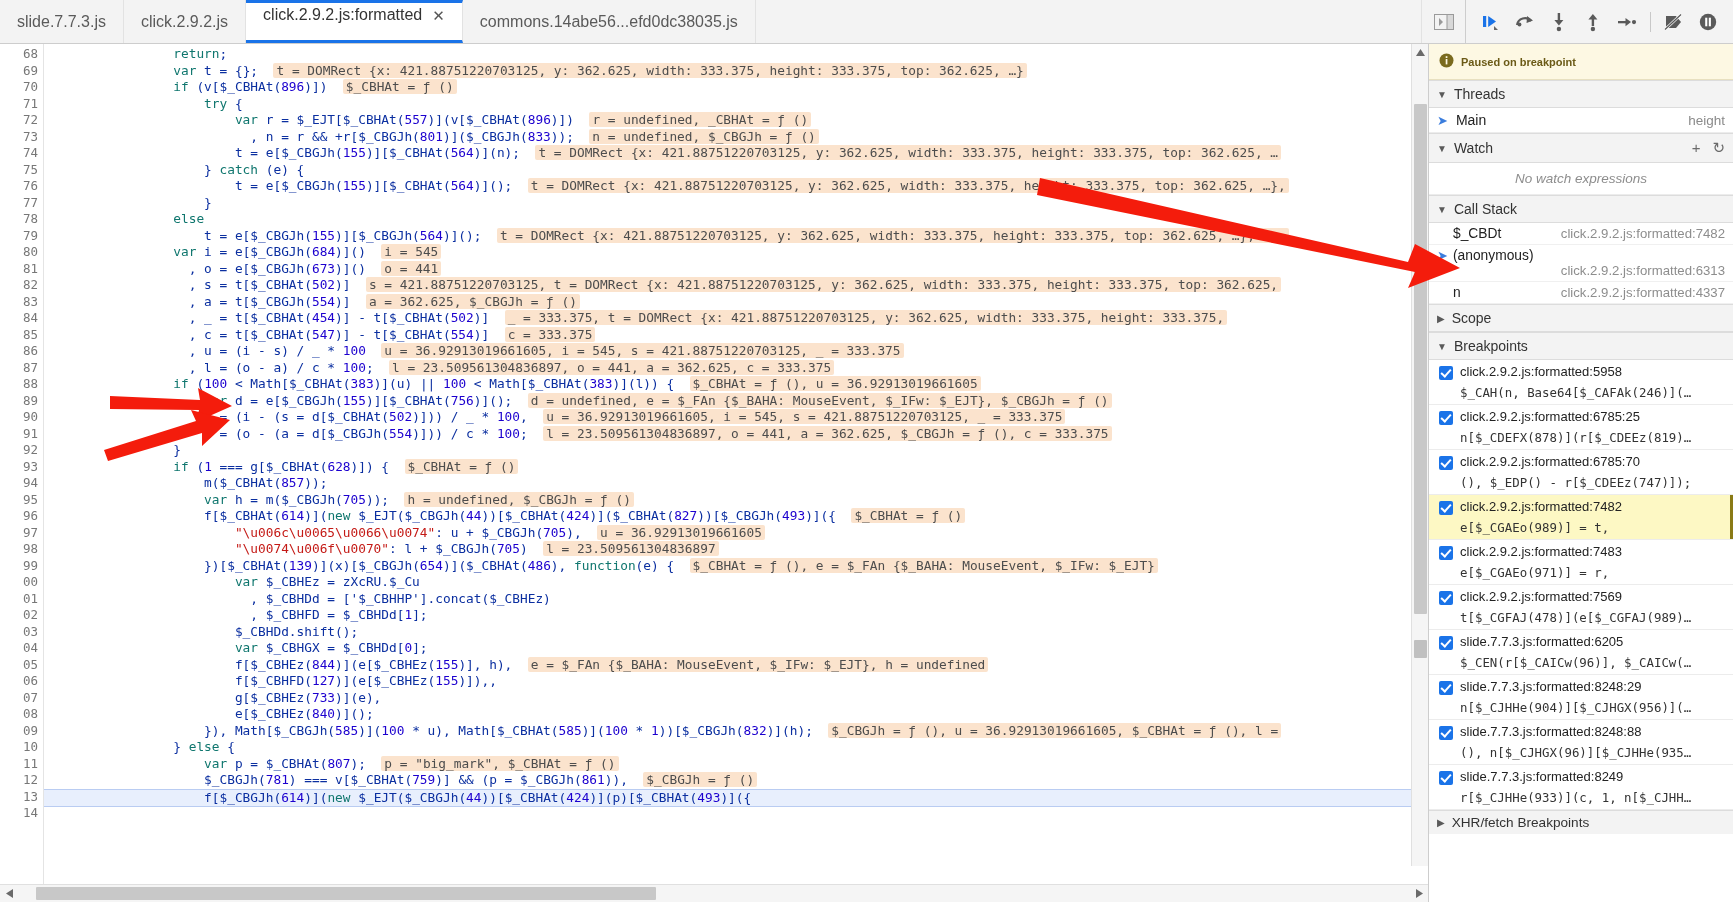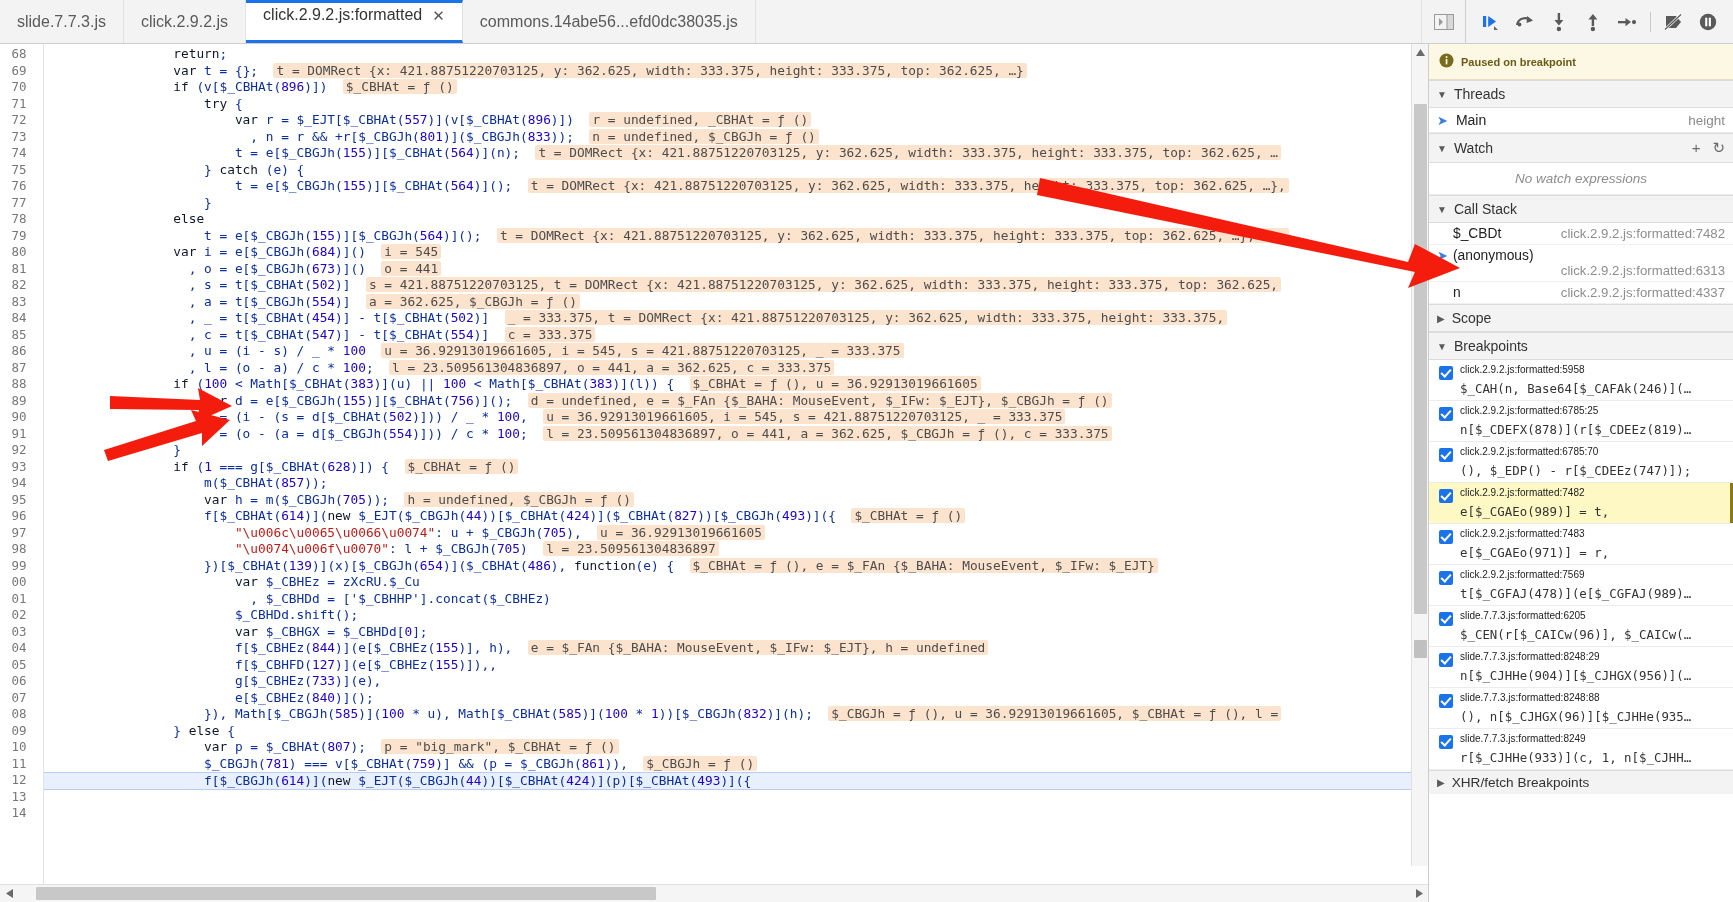--- a/index.html
+++ b/index.html
@@ -121,21 +121,21 @@
     flex: 1 1 auto;
     overflow: hidden;
     display: flex;
   }
   .gutter {
     width: 44px;
     flex: 0 0 44px;
     background: #ffffff;
     border-right: 1px solid #e4e4e4;
     padding-top: 2px;
-    text-align: center;
+    text-align: right;
     overflow: hidden;
   }
   .gutter .ln {
     height: 16.5px;
     line-height: 16.5px;
     font-family: "DejaVu Sans Mono", monospace;
     font-size: 12.5px;
     color: #777777;
     padding-right: 5px;
     white-space: nowrap;
@@ -155,21 +155,21 @@
     white-space: pre;
     color: #0b2fa0;
     padding-left: 6px;
   }
   .cl.current {
     background: #e8effd;
     border-top: 1px solid #b9ccf2;
     border-bottom: 1px solid #b9ccf2;
     height: 18px;
   }
-  .kw  { color: #0f172a; }
+  .kw  { color: #0f766e; }
   .num { color: #1c00cf; }
   .str { color: #c41a16; }
   .vblob {
     background: #fbe3cd;
     color: #4d4d4d;
     padding: 0 3px;
     border-radius: 2px;
   }
 
   
@@ -315,21 +315,21 @@
     content: "";
     position: absolute;
     left: 4px; top: 1px;
     width: 4px; height: 8px;
     border: solid #fff;
     border-width: 0 2px 2px 0;
     transform: rotate(42deg);
   }
   .bp-text { min-width: 0; }
   .bp-loc {
-    font-size: 10px;
+    font-size: 13px;
     color: #222;
     white-space: nowrap;
     overflow: hidden;
     text-overflow: ellipsis;
   }
   .bp-code {
     font-family: "DejaVu Sans Mono", monospace;
     font-size: 12.4px;
     color: #333;
     white-space: nowrap;
@@ -518,20 +518,21 @@
             <div class="cl"><span>                }</span></div>
             <div class="cl"><span>                <span class="kw">if</span> (<span class="num">1</span> === g[$_CBHAt(<span class="num">628</span>)]) {</span>  <span class="vblob">$_CBHAt = ƒ ()</span></div>
             <div class="cl"><span>                    m($_CBHAt(<span class="num">857</span>));</span></div>
             <div class="cl"><span>                    <span class="kw">var</span> h = m($_CBGJh(<span class="num">705</span>));</span>  <span class="vblob">h = undefined, $_CBGJh = ƒ ()</span></div>
             <div class="cl"><span>                    f[$_CBHAt(<span class="num">614</span>)](<span class="kw">new</span> $_EJT($_CBGJh(<span class="num">44</span>))[$_CBHAt(<span class="num">424</span>)]($_CBHAt(<span class="num">827</span>))[$_CBGJh(<span class="num">493</span>)]({</span>  <span class="vblob">$_CBHAt = ƒ ()</span></div>
             <div class="cl"><span>                        <span class="str">"\u006c\u0065\u0066\u0074"</span>: u + $_CBGJh(<span class="num">705</span>),</span>  <span class="vblob">u = 36.92913019661605</span></div>
             <div class="cl"><span>                        <span class="str">"\u0074\u006f\u0070"</span>: l + $_CBGJh(<span class="num">705</span>)</span>  <span class="vblob">l = 23.509561304836897</span></div>
             <div class="cl"><span>                    })[$_CBHAt(<span class="num">139</span>)](x)[$_CBGJh(<span class="num">654</span>)]($_CBHAt(<span class="num">486</span>), <span class="kw">function</span>(e) {</span>  <span class="vblob">$_CBHAt = ƒ (), e = $_FAn {$_BAHA: MouseEvent, $_IFw: $_EJT}</span></div>
             <div class="cl"><span>                        <span class="kw">var</span> $_CBHEz = zXcRU.$_Cu</span></div>
             <div class="cl"><span>                          , $_CBHDd = ['$_CBHHP'].concat($_CBHEz)</span></div>
+            <div class="cl"><span>                          , $_CBHFD = $_CBHDd[<span class="num">1</span>];</span></div>
             <div class="cl"><span>                        $_CBHDd.shift();</span></div>
             <div class="cl"><span>                        <span class="kw">var</span> $_CBHGX = $_CBHDd[<span class="num">0</span>];</span></div>
             <div class="cl"><span>                        f[$_CBHEz(<span class="num">844</span>)](e[$_CBHEz(<span class="num">155</span>)], h),</span>  <span class="vblob">e = $_FAn {$_BAHA: MouseEvent, $_IFw: $_EJT}, h = undefined</span></div>
             <div class="cl"><span>                        f[$_CBHFD(<span class="num">127</span>)](e[$_CBHEz(<span class="num">155</span>)]),,</span></div>
             <div class="cl"><span>                        g[$_CBHEz(<span class="num">733</span>)](e),</span></div>
             <div class="cl"><span>                        e[$_CBHEz(<span class="num">840</span>)]();</span></div>
             <div class="cl"><span>                    }), Math[$_CBGJh(<span class="num">585</span>)](<span class="num">100</span> * u), Math[$_CBHAt(<span class="num">585</span>)](<span class="num">100</span> * <span class="num">1</span>))[$_CBGJh(<span class="num">832</span>)](h);</span>  <span class="vblob">$_CBGJh = ƒ (), u = 36.92913019661605, $_CBHAt = ƒ (), l =</span></div>
             <div class="cl"><span>                } <span class="kw">else</span> {</span></div>
             <div class="cl"><span>                    <span class="kw">var</span> p = $_CBHAt(<span class="num">807</span>);</span>  <span class="vblob">p = "big_mark", $_CBHAt = ƒ ()</span></div>
             <div class="cl"><span>                    $_CBGJh(<span class="num">781</span>) === v[$_CBHAt(<span class="num">759</span>)] &amp;&amp; (p = $_CBGJh(<span class="num">861</span>)),</span>  <span class="vblob">$_CBGJh = ƒ ()</span></div>

